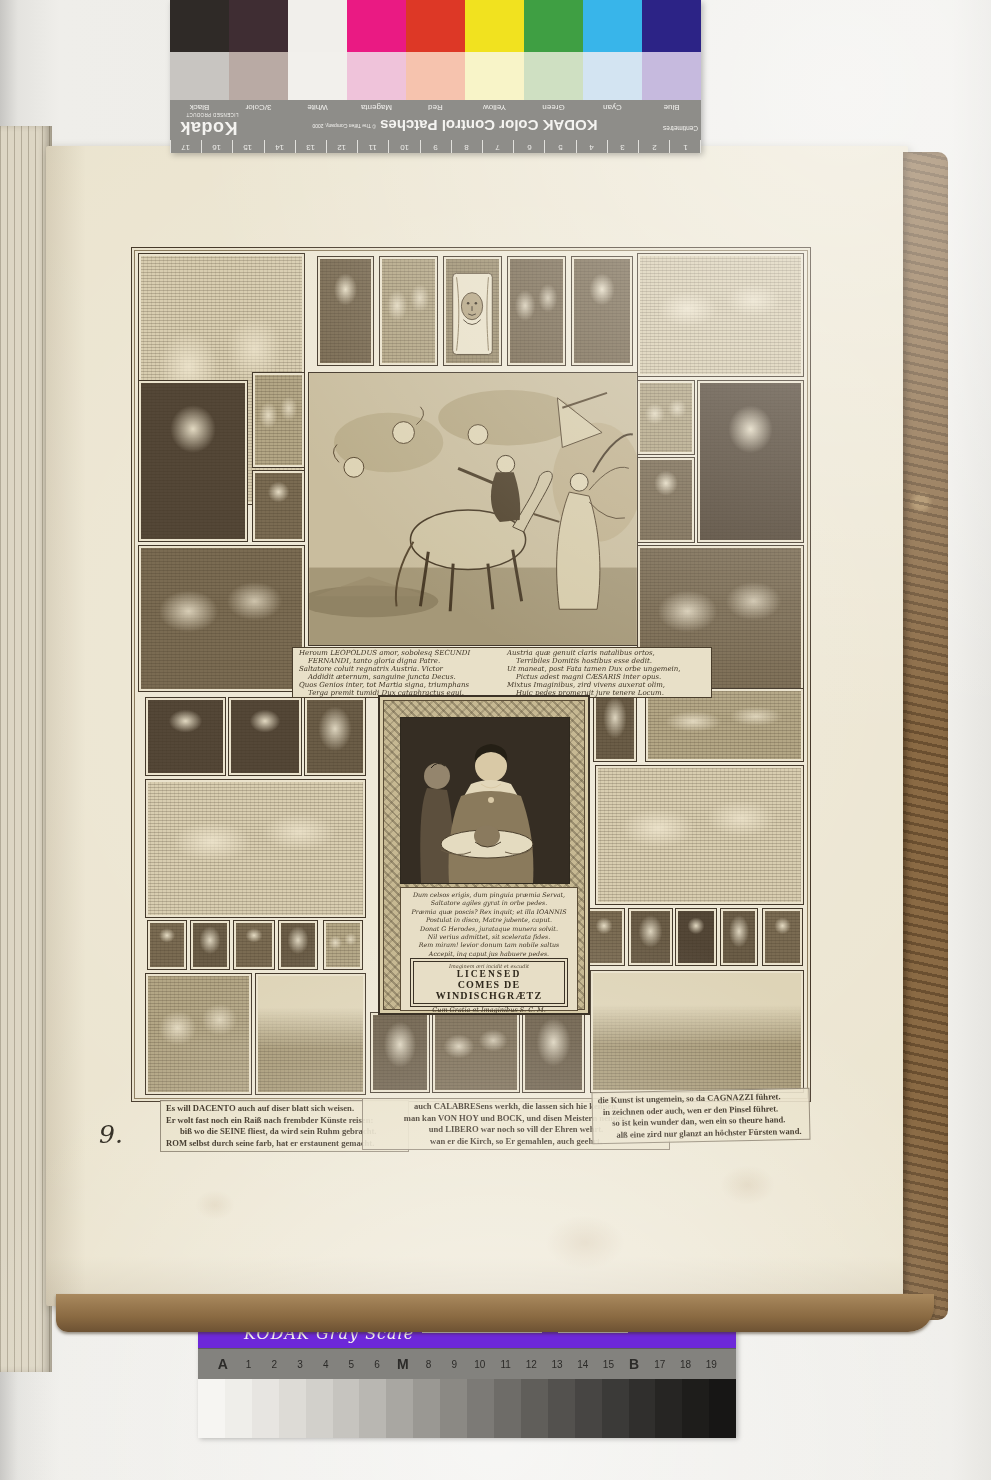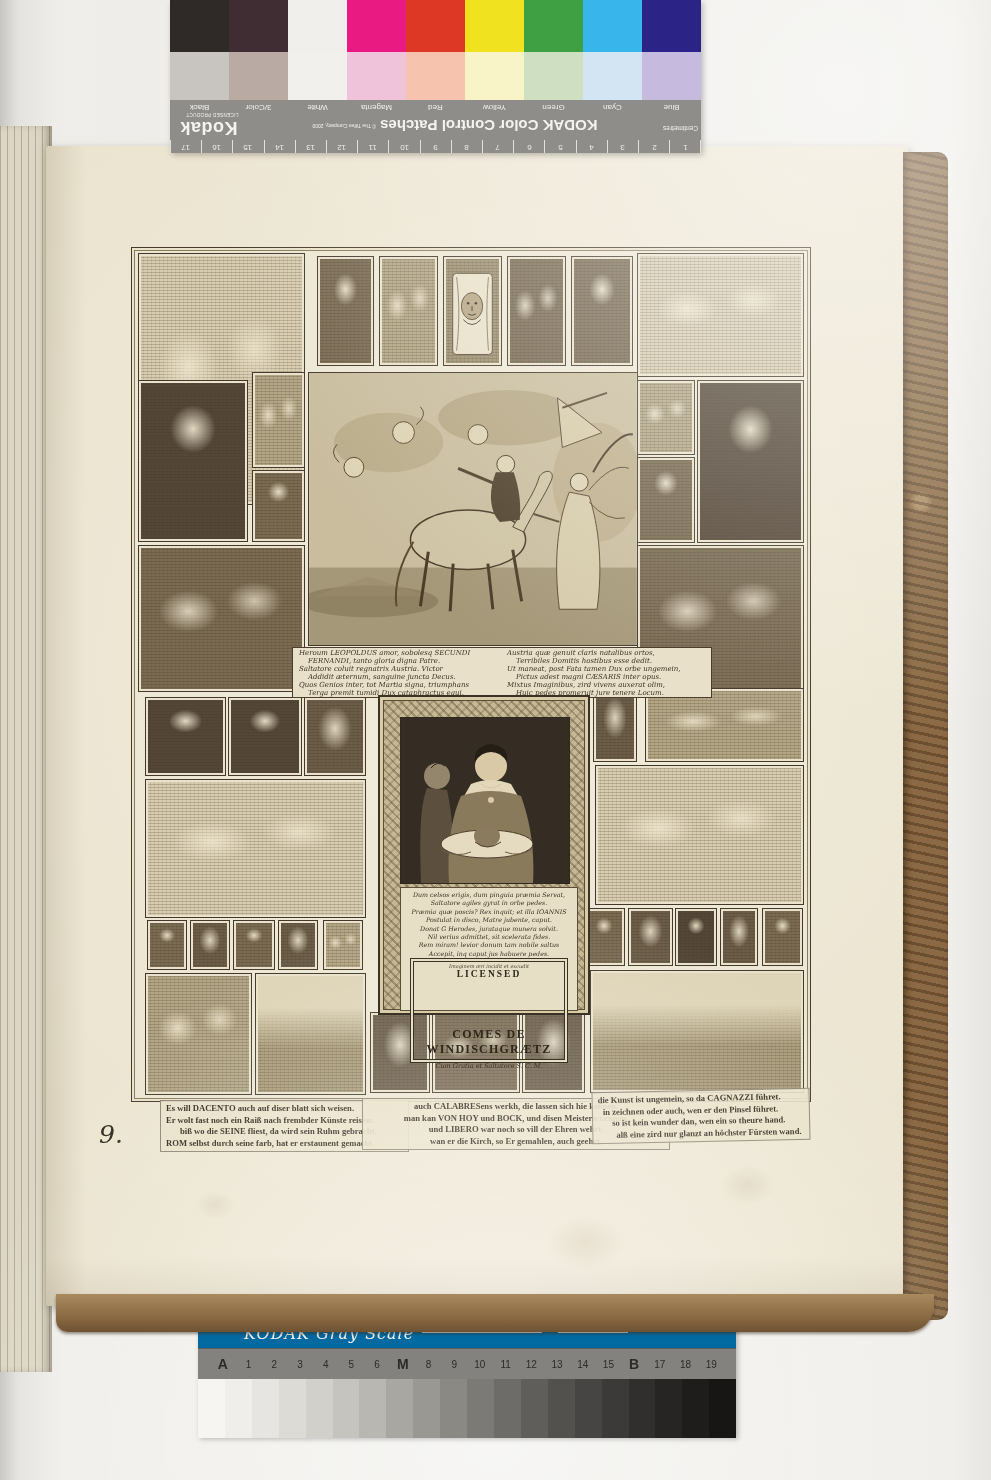--- a/index.html
+++ b/index.html
@@ -43,21 +43,21 @@
   .cb-title{position:absolute;left:120px;top:17px;width:330px;text-align:center;font-weight:bold;font-size:15px;}
   .cb-copy{font-size:5px;font-weight:normal;vertical-align:4px;}
   .cb-cent{position:absolute;right:3px;top:25px;font-size:6.5px;}
   .cb-ruler{position:absolute;left:0;bottom:0;width:100%;height:13px;display:flex;flex-direction:row-reverse;
     background-image:repeating-linear-gradient(90deg, rgba(235,234,230,.9) 0 1px, rgba(0,0,0,0) 1px 31.2px);}
   .cb-ruler span{flex:1;text-align:center;font-size:8px;line-height:12px;color:#eceBe8;transform:rotate(180deg);}
 
   
   .graybar{left:198px;top:1322px;width:538px;height:115px;z-index:5;background:#83827e;
     font-family:"Liberation Sans",sans-serif;box-shadow:2px 2px 5px rgba(0,0,0,.25);}
-  .gb-script{height:26px;background:#0369a1;color:#f4f3ef;font-family:"DejaVu Serif",serif;
+  .gb-script{height:26px;background:#6d28d9;color:#f4f3ef;font-family:"DejaVu Serif",serif;
     font-style:italic;font-size:16px;line-height:24px;padding-left:46px;letter-spacing:1px;
     border-bottom:1px solid #5f5e5b;white-space:nowrap;}
   .gb-rule{display:inline-block;width:120px;height:1px;background:#e9e8e4;vertical-align:6px;margin:0 8px;}
   .gb-labels{height:30px;display:flex;align-items:center;padding:0 12px;color:#2c2b29;}
   .gb-labels span{flex:1;text-align:center;font-size:10px;}
   .gb-labels span:nth-child(1),.gb-labels span:nth-child(8),.gb-labels span:nth-child(17){font-weight:bold;font-size:14px;}
   .gb-steps{height:59px;display:flex;}
   .gb-steps div{flex:1;}
 
   
@@ -86,21 +86,21 @@
     background-image:repeating-linear-gradient(45deg, rgba(58,48,32,.30) 0 2px, rgba(0,0,0,0) 2px 6px),
                      repeating-linear-gradient(-45deg, rgba(58,48,32,.18) 0 2px, rgba(0,0,0,0) 2px 7px);
     box-shadow:inset 0 0 0 3px #d9cda9, inset 0 0 0 4px #5a4c36;}
   .frame-pic{position:absolute;left:20px;top:20px;width:168px;height:165px;border:1px solid #2e281e;background:#352d23;}
   .cartouche{position:absolute;left:20px;top:190px;width:168px;height:116px;border:1px solid #5a4c36;background:#e7dec6;
     padding:3px 4px;text-align:center;}
   .cartouche .script{font-family:"DejaVu Serif",serif;font-style:italic;font-size:6.3px;line-height:8.4px;color:#3b3122;}
   .title-box{margin:3px auto 0;width:150px;border:1px solid #3b3226;box-shadow:0 0 0 2px #e7dec6, 0 0 0 3px #3b3226;padding:1px 0 2px;}
   .imprint{font-family:"DejaVu Serif",serif;font-style:italic;font-size:5px;color:#4a3e2c;}
   .t1{font-size:9.5px;letter-spacing:2px;font-weight:bold;color:#2f281c;}
-  .t2{font-size:12px;letter-spacing:1.2px;font-weight:bold;color:#2f281c;margin-top:48px;}
+  .t2{font-size:10px;letter-spacing:1.2px;font-weight:bold;color:#2f281c;}
   .priv{margin-top:2px;font-family:"DejaVu Serif",serif;font-style:italic;font-size:6.5px;color:#3b3122;}
 
   
   .gc{position:absolute;background:rgba(233,225,201,.9);border:1px solid rgba(70,57,42,.55);
     font-family:"Liberation Serif",serif;font-weight:bold;font-size:8.6px;line-height:11.6px;color:#33291b;padding:2px 5px;}
   .gc-left div:nth-child(3){margin-left:14px;}
   .gc-mid{text-align:center;}
   .gc-right{transform:rotate(-1.2deg);}
   .gc-right div:nth-child(2){margin-left:5px;} .gc-right div:nth-child(3){margin-left:14px;} .gc-right div:nth-child(4){margin-left:18px;}
   .plate-number{font-family:"DejaVu Serif",serif;font-style:italic;font-size:25px;color:#2f2a20;}
@@ -303,21 +303,21 @@
           <div>Donat G Herodes, jurataque munera solvit.</div>
           <div>Nil verius admittet, sit scelerata fides.</div>
           <div>Rem miram! levior donum tam nobile saltus</div>
           <div>Accepit, inq caput jus habuere pedes.</div>
         </div>
       <div class="title-box">
         <div class="imprint">Imaginem æri incidit et excudit</div>
         <div class="t1">LICENSED</div>
         <div class="t2">COMES DE WINDISCHGRÆTZ</div>
       </div>
-      <div class="priv">Cum Gratia et Saltatore S. C. M.</div>
+      <div class="priv">Cum Gratia et Imaginibus S. C. M.</div>
     </div>
   </div>
 
   <div class="p still" style="left:593px;top:688px;width:44px;height:74px;"></div>
   <div class="p scene md" style="left:645px;top:688px;width:159px;height:74px;"></div>
   <div class="p scene" style="left:595px;top:765px;width:209px;height:140px;"></div>
   <div class="p face dk" style="left:583px;top:908px;width:42px;height:58px;"></div>
   <div class="p still" style="left:628px;top:908px;width:45px;height:58px;"></div>
   <div class="p face vdk" style="left:675px;top:908px;width:42px;height:58px;"></div>
   <div class="p still" style="left:720px;top:908px;width:38px;height:58px;"></div>

